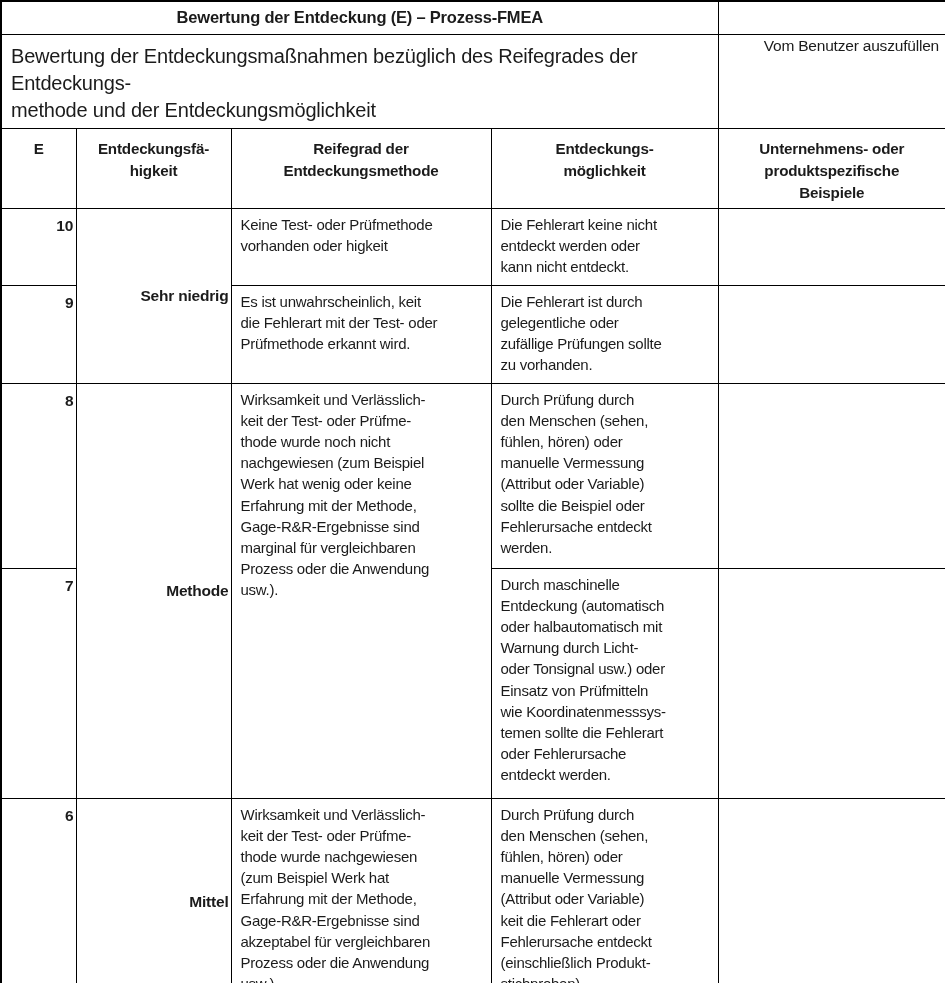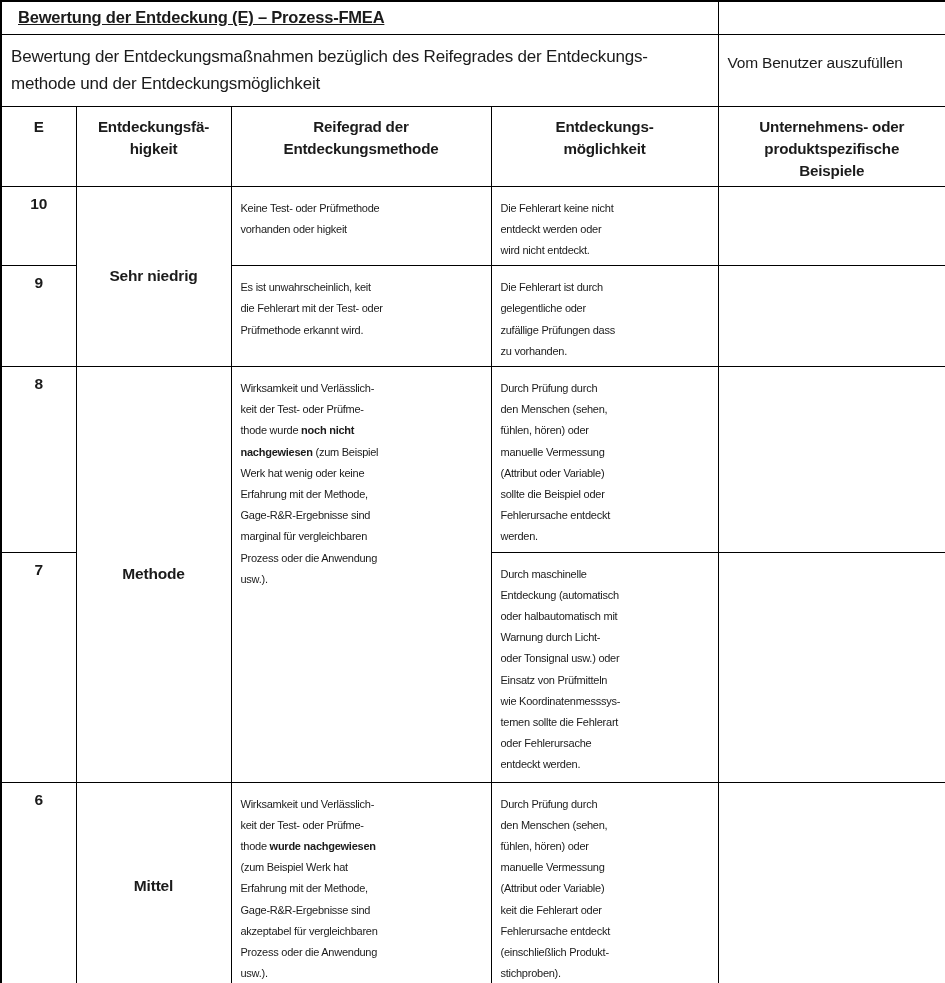--- a/index.html
+++ b/index.html
@@ -13,45 +13,44 @@
   }
   td,th{
     border:1.5px solid #000;
     vertical-align:top;
     padding:6px 6px 4px 9px;
     overflow:hidden;
     font-weight:normal;
     text-align:left;
   }
   .title-cell{
-    vertical-align:middle;
+    text-align:center;vertical-align:middle;
     font-weight:bold;font-size:16.5px;letter-spacing:-0.2px;
     padding:2px 16px;
-    text-decoration:underline;
   }
-  .subtitle-cell{font-size:17px;line-height:27px;letter-spacing:-0.2px;padding-top:8px;}
-  .usernote-cell{font-size:15.5px;letter-spacing:-0.2px;padding-top:19px;}
+  .subtitle-cell{font-size:20px;line-height:27px;letter-spacing:-0.2px;padding-top:8px;}
+  .usernote-cell{font-size:15.5px;letter-spacing:-0.2px;padding-top:2px;text-align:right;}
   th.colhead{
     font-weight:bold;text-align:center;vertical-align:top;
     font-size:15.2px;line-height:22px;letter-spacing:-0.2px;
     padding:9px 4px 4px 4px;
   }
   .e-cell{
-    font-weight:bold;text-align:center;
+    font-weight:bold;text-align:right;
     font-size:15.5px;padding:8px 2px 2px 2px;
   }
   .ability-cell{
-    font-weight:bold;text-align:center;vertical-align:middle;
+    font-weight:bold;text-align:right;vertical-align:middle;
     font-size:15.5px;letter-spacing:-0.2px;padding:2px;
   }
   .text-cell{
-    font-size:11px;line-height:21.2px;letter-spacing:-0.25px;
-    padding:11px 4px 4px 9px;
+    font-size:15px;line-height:21.2px;letter-spacing:-0.25px;
+    padding:5px 4px 4px 9px;
   }
-  .text-cell .bold{font-weight:bold;}
+  .text-cell .bold{font-weight:normal;}
 </style>
 </head>
 <body>
 
 <table class="fmea">
   <colgroup>
     <col style="width:75px">
     <col style="width:155px">
     <col style="width:260px">
     <col style="width:227px">
@@ -74,28 +73,28 @@
     <th class="colhead"><span>Entdeckungsfä-</span><br><span>higkeit</span></th>
     <th class="colhead"><span>Reifegrad der</span><br><span>Entdeckungsmethode</span></th>
     <th class="colhead"><span>Entdeckungs-</span><br><span>möglichkeit</span></th>
     <th class="colhead"><span>Unternehmens- oder</span><br><span>produktspezifische</span><br><span>Beispiele</span></th>
   </tr>
 
   <tr style="height:77px">
     <td class="e-cell">10</td>
     <td class="ability-cell" rowspan="2">Sehr niedrig</td>
     <td class="text-cell"><span>Keine Test- oder Prüfmethode</span><br><span>vorhanden oder higkeit</span></td>
-    <td class="text-cell"><span>Die Fehlerart keine nicht</span><br><span>entdeckt werden oder</span><br><span>wird nicht entdeckt.</span></td>
+    <td class="text-cell"><span>Die Fehlerart keine nicht</span><br><span>entdeckt werden oder</span><br><span>kann nicht entdeckt.</span></td>
     <td class="text-cell"></td>
   </tr>
 
   <tr style="height:98px">
     <td class="e-cell">9</td>
     <td class="text-cell"><span>Es ist unwahrscheinlich, keit</span><br><span>die Fehlerart mit der Test- oder</span><br><span>Prüfmethode erkannt wird.</span></td>
-    <td class="text-cell"><span>Die Fehlerart ist durch</span><br><span>gelegentliche oder</span><br><span>zufällige Prüfungen dass</span><br><span>zu vorhanden.</span></td>
+    <td class="text-cell"><span>Die Fehlerart ist durch</span><br><span>gelegentliche oder</span><br><span>zufällige Prüfungen sollte</span><br><span>zu vorhanden.</span></td>
     <td class="text-cell"></td>
   </tr>
 
   <tr style="height:185px">
     <td class="e-cell">8</td>
     <td class="ability-cell" rowspan="2">Methode</td>
     <td class="text-cell" rowspan="2"><span>Wirksamkeit und Verlässlich-</span><br><span>keit der Test- oder Prüfme-</span><br><span>thode wurde </span><span class="bold">noch nicht</span><br><span class="bold">nachgewiesen</span><span> (zum Beispiel</span><br><span>Werk hat wenig oder keine</span><br><span>Erfahrung mit der Methode,</span><br><span>Gage-R&amp;R-Ergebnisse sind</span><br><span>marginal für vergleichbaren</span><br><span>Prozess oder die Anwendung</span><br><span>usw.).</span></td>
     <td class="text-cell"><span>Durch Prüfung durch</span><br><span>den Menschen (sehen,</span><br><span>fühlen, hören) oder</span><br><span>manuelle Vermessung</span><br><span>(Attribut oder Variable)</span><br><span>sollte die Beispiel oder</span><br><span>Fehlerursache entdeckt</span><br><span>werden.</span></td>
     <td class="text-cell"></td>
   </tr>

